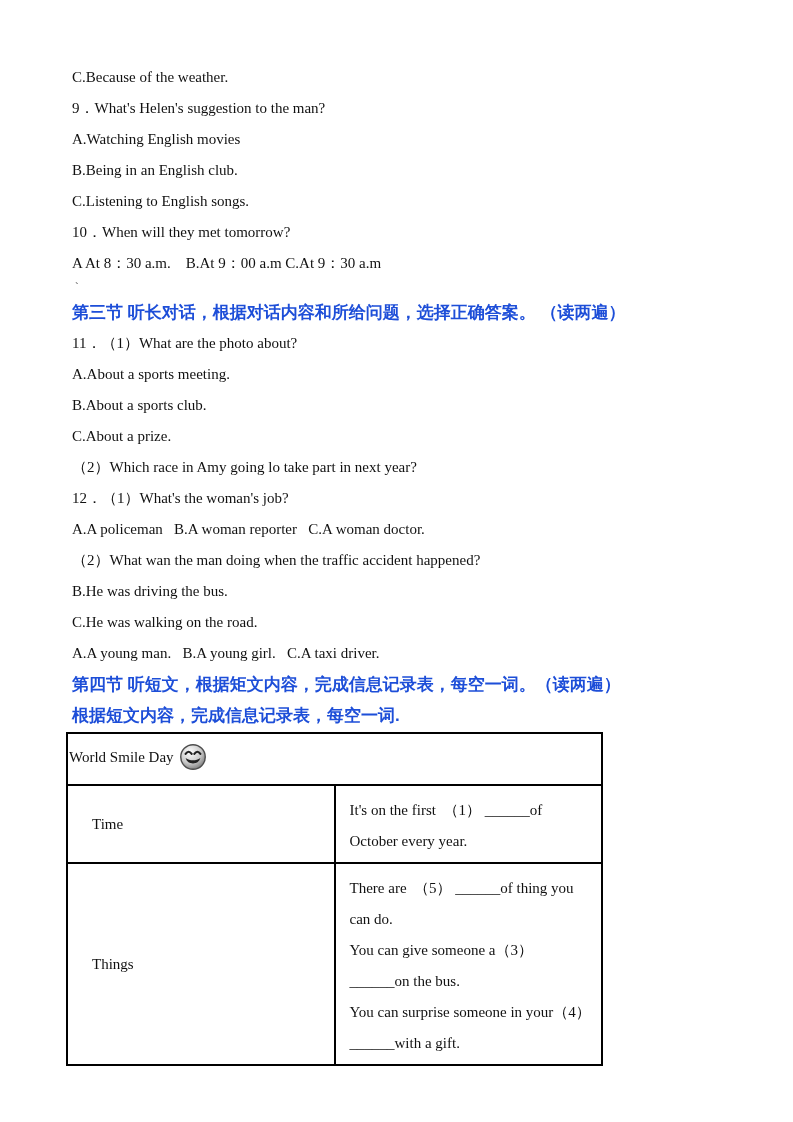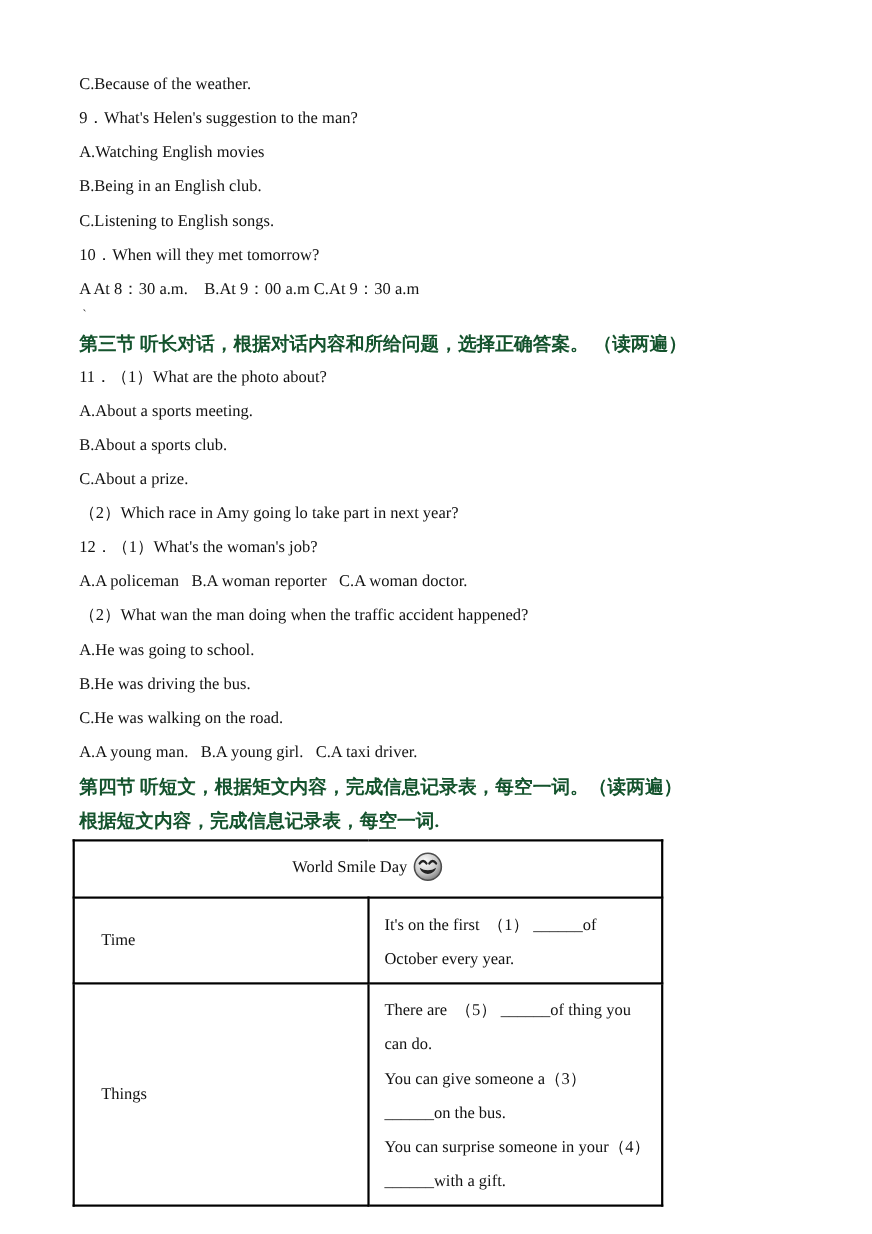--- a/index.html
+++ b/index.html
@@ -25,26 +25,26 @@
     color: #111111;
   }
   .tick {
     font-family: "Liberation Serif", "DejaVu Serif", serif;
     font-size: 11px;
     line-height: 14px;
     padding-left: 3px;
     color: #333333;
   }
   .hd {
-    font-family: Liberation Serif, serif;
+    font-family: Liberation Sans, sans-serif;
     font-weight: 700;
     font-size: 17px;
     line-height: 31px;
     white-space: pre-wrap;
-    color: #14532d;
+    color: #1d4ed8;
   }
   .hd-first {
     margin-top: 4px;
   }
   table.info-table {
     margin-top: 1px;
     margin-left: -6px;
     width: 537px;
     border-collapse: collapse;
     table-layout: fixed;
@@ -53,21 +53,21 @@
     border: 2px solid #000000;
   }
   table.info-table td {
     font-family: "Liberation Serif", "DejaVu Serif", serif;
     font-size: 15px;
     color: #111111;
     vertical-align: middle;
   }
   td.t-title {
     height: 48px;
-    text-align: center;
+    text-align: left;
     white-space: nowrap;
   }
   td.t-label {
     width: 104px;
     padding-left: 24px;
   }
   td.t-content {
     padding: 9px 8px 5px 14px;
   }
   td.t-content .c-line {
@@ -95,21 +95,20 @@
   <div class="tick">`</div>
   <div class="hd hd-first">第三节 听长对话，根据对话内容和所给问题，选择正确答案。 （读两遍）</div>
   <div class="ln">11．（1）What are the photo about?</div>
   <div class="ln">A.About a sports meeting.</div>
   <div class="ln">B.About a sports club.</div>
   <div class="ln">C.About a prize.</div>
   <div class="ln">（2）Which race in Amy going lo take part in next year?</div>
   <div class="ln">12．（1）What's the woman's job?</div>
   <div class="ln">A.A policeman   B.A woman reporter   C.A woman doctor.</div>
   <div class="ln">（2）What wan the man doing when the traffic accident happened?</div>
-  <div class="ln">A.He was going to school.</div>
   <div class="ln">B.He was driving the bus.</div>
   <div class="ln">C.He was walking on the road.</div>
   <div class="ln">A.A young man.   B.A young girl.   C.A taxi driver.</div>
   <div class="hd">第四节 听短文，根据矩文内容，完成信息记录表，每空一词。（读两遍）</div>
   <div class="hd">根据短文内容，完成信息记录表，每空一词.</div>
 
   <table class="info-table">
     <tbody>
         <tr>
       <td class="t-title" colspan="2">

